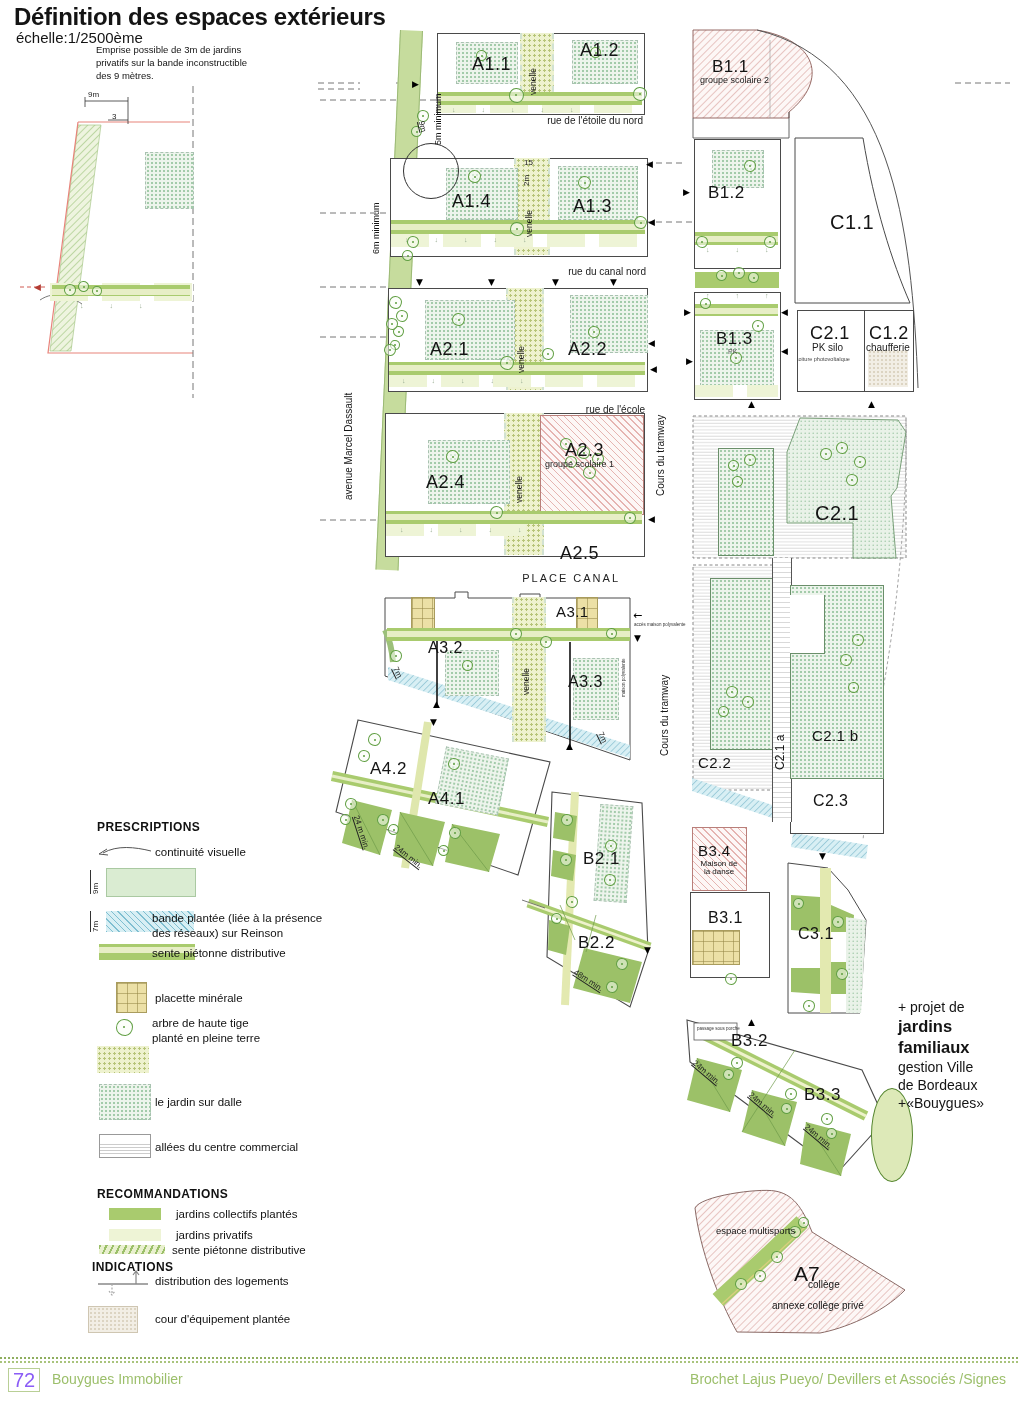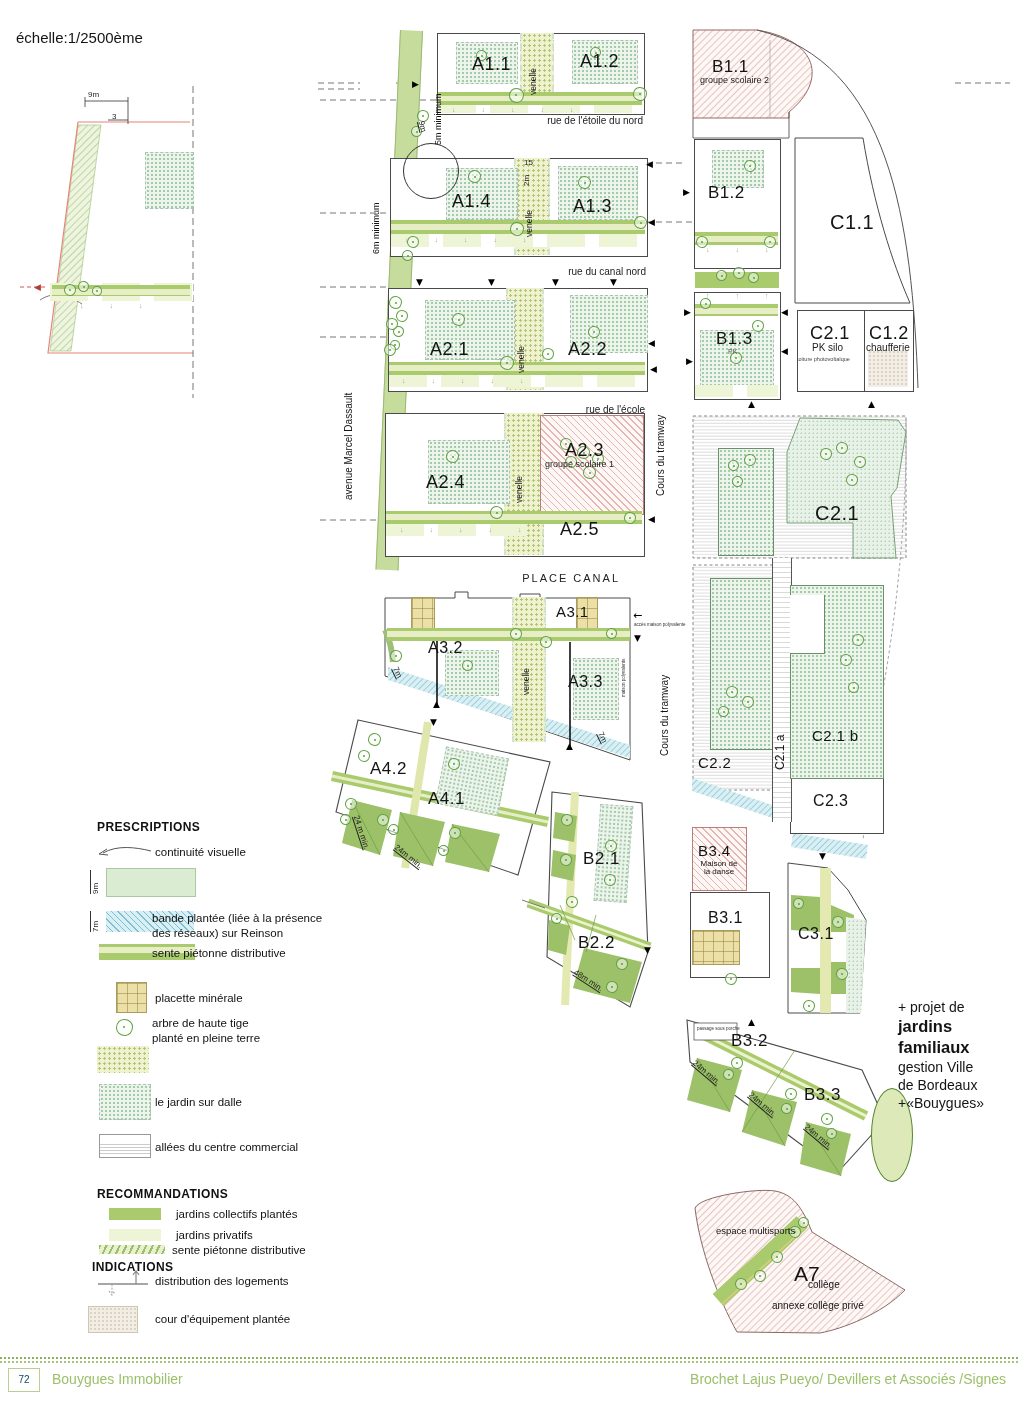--- a/index.html
+++ b/index.html
@@ -33,21 +33,25 @@
   .leg-label{position:absolute;z-index:6;font-size:11.5px;color:#111;line-height:1.28}
   .swatch{position:absolute;z-index:4}
   .ft{position:absolute;z-index:6;font-size:14px;color:#9cbf6b}
   svg{position:absolute;left:0;top:0;z-index:1}
 </style>
 </head>
 <body>
 
 <div id="page">
 
+  <div class="lbl" style="left:14px;top:4px;font-size:24px;font-weight:bold;letter-spacing:-.3px">Définition des espaces extérieurs</div>
   <div class="lbl" style="left:16px;top:30px;font-size:15px">échelle:1/2500ème</div>
+  <div class="lbl pre" style="left:96px;top:44px;font-size:9.5px;line-height:1.35;white-space:pre-line">Emprise possible de 3m de jardins
+privatifs sur la bande inconstructible
+des 9 mètres.</div>
 
   <svg width="1018" height="1410" viewBox="0 0 1018 1410">
     <defs>
       <pattern id="redp" width="5" height="5" patternUnits="userSpaceOnUse" patternTransform="rotate(45)">
         <rect width="5" height="5" fill="#fdf7f6"></rect>
           <line x1="0" y1="0" x2="0" y2="5" stroke="#d59a96" stroke-width="1.1"></line>
       </pattern>
       <pattern id="bluep" width="4.5" height="4.5" patternUnits="userSpaceOnUse" patternTransform="rotate(45)">
         <rect width="4.5" height="4.5" fill="#d8eff4"></rect>
           <line x1="0" y1="0" x2="0" y2="4.5" stroke="#5fa8bf" stroke-width="0.9"></line>
@@ -185,21 +189,21 @@
 
   <div class="blk" style="left:437px;top:33px;width:206px;height:80px"></div>
   <div class="ven" style="left:520px;top:33px;width:30px;height:80px"></div>
   <div class="lbl vt" style="left:529px;top:40px;height:55px;font-size:8.5px;z-index:4">venelle</div>
   <div class="dal" style="left:456px;top:42px;width:60px;height:40px"></div>
   <div class="dal" style="left:572px;top:40px;width:64px;height:42px"></div>
   <div class="sente" style="left:438px;top:92px;width:204px;height:13px"></div>
   <div class="priv" style="left:438px;top:105px;width:204px;height:8px"></div>
   <div class="dar" style="left:452px;top:106px">↓↓↓↓↓</div>
   <div class="lbl zl" style="left:472px;top:55px">A1.1</div>
-  <div class="lbl zl" style="left:580px;top:52px">A1.2</div>
+  <div class="lbl zl" style="left:580px;top:41px">A1.2</div>
   <div class="st" style="left:438px;top:115px;width:205px">rue de l'étoile du nord</div>
   <div class="arw" style="left:412px;top:80px">▶</div>
 
   <div class="lbl zm" style="left:712px;top:58px;font-size:17px">B1.1</div>
   <div class="lbl sub" style="left:700px;top:76px">groupe scolaire 2</div>
 
   <div class="blk" style="left:390px;top:158px;width:256px;height:97px"></div>
   <div class="ven" style="left:514px;top:158px;width:32px;height:97px"></div>
   <div class="lbl vt" style="left:525px;top:182px;height:55px;font-size:8.5px;z-index:4">venelle</div>
   <div class="dim" style="left:524px;top:158px">15</div>
@@ -254,21 +258,21 @@
   <div class="ven" style="left:504px;top:413px;width:36px;height:142px"></div>
   <div class="lbl vt" style="left:515px;top:448px;height:55px;font-size:8.5px;z-index:4">venelle</div>
   <div class="abs redh" style="left:540px;top:415px;width:102px;height:98px;z-index:3;border-left:1px solid #b07;border:1px solid #b97f7a"></div>
   <div class="dal" style="left:428px;top:440px;width:80px;height:62px"></div>
   <div class="sente" style="left:386px;top:511px;width:256px;height:13px;z-index:4"></div>
   <div class="priv" style="left:386px;top:524px;width:140px;height:12px"></div>
   <div class="dar" style="left:400px;top:526px">↓↓↓↓↓</div>
   <div class="lbl zl" style="left:426px;top:473px">A2.4</div>
   <div class="lbl zl" style="left:565px;top:441px;z-index:7">A2.3</div>
   <div class="lbl sub" style="left:545px;top:460px;z-index:7">groupe scolaire 1</div>
-  <div class="lbl zl" style="left:560px;top:520px;z-index:7">A2.5</div>
+  <div class="lbl zl" style="left:560px;top:544px;z-index:7">A2.5</div>
   <div class="lbl vt" style="left:656px;top:398px;height:98px;font-size:10px">Cours du tramway</div>
 
   <div class="dal" style="left:718px;top:448px;width:54px;height:106px;border:1px solid #6a8f6a"></div>
   <div class="lbl zl" style="left:815px;top:503px;font-size:20px;z-index:7">C2.1</div>
   <div class="dal" style="left:710px;top:578px;width:63px;height:170px;border:1px solid #6a8f6a"></div>
   <div class="lbl zm" style="left:698px;top:755px;font-size:15px;z-index:7">C2.2</div>
   <div class="ladder" style="left:772px;top:558px;width:18px;height:264px"></div>
   <div class="lbl vt" style="left:774px;top:700px;height:70px;font-size:12px;z-index:7">C2.1 a</div>
   <div class="dal" style="left:790px;top:585px;width:92px;height:192px;border:1px solid #6a8f6a"></div>
   <div style="position:absolute;left:790px;top:595px;width:34px;height:58px;background:#fff;z-index:3;border-right:1px solid #6a8f6a;border-bottom:1px solid #6a8f6a"></div>
@@ -688,18 +692,18 @@
     <path d="M40,16 L40,3 M37,7 L40,3 L43,7" stroke="#888" stroke-width="1.2" fill="none"></path>
     <path d="M16,16 L16,27 M13,23 L16,27 L19,23" stroke="#aaa" stroke-width="1.2" stroke-dasharray="2,1.5" fill="none"></path>
   </svg>
   <div class="leg-label" style="left:155px;top:1274px">distribution des  logements</div>
   <div class="swatch beige" style="left:88px;top:1306px;width:48px;height:25px;border:.5px solid #cfc6b2"></div>
   <div class="leg-label" style="left:155px;top:1312px">cour d'équipement plantée</div>
 
   <div style="position:absolute;left:0;top:1357px;width:1018px;height:2px;background:repeating-linear-gradient(90deg,#8fae5e 0 2px,transparent 2px 4px);z-index:6"></div>
   <div style="position:absolute;left:0;top:1361px;width:1018px;height:1.5px;background:repeating-linear-gradient(90deg,#a9c47c 0 2px,transparent 2px 4px);z-index:6"></div>
   <div style="position:absolute;left:8px;top:1368px;width:30px;height:22px;border:1px solid #b9cf96;z-index:6;text-align:center">
-    <span style="font-size:10px;color:#0c4a6e;line-height:22px">72</span>
+    <span style="font-size:20px;color:#8b5cf6;line-height:22px">72</span>
   </div>
   <div class="ft" style="left:52px;top:1371px">Bouygues Immobilier</div>
   <div class="ft" style="right:12px;top:1371px;position:absolute">Brochet Lajus Pueyo/ Devillers et Associés /Signes</div>
 
 </div>
 
 </body></html>

